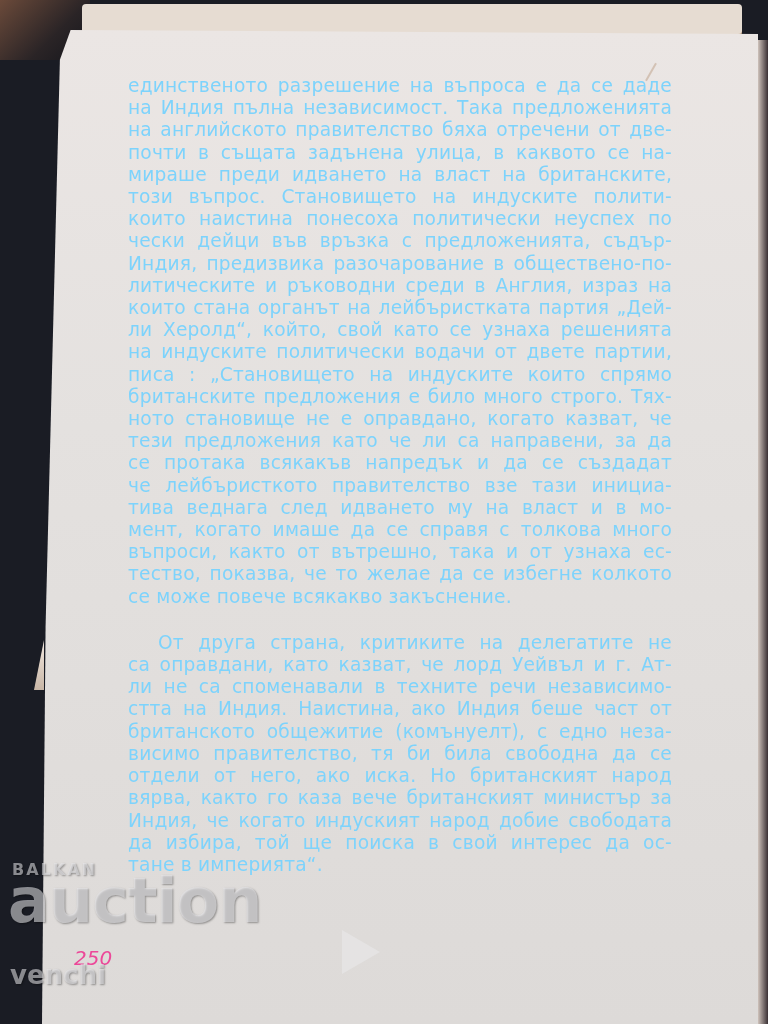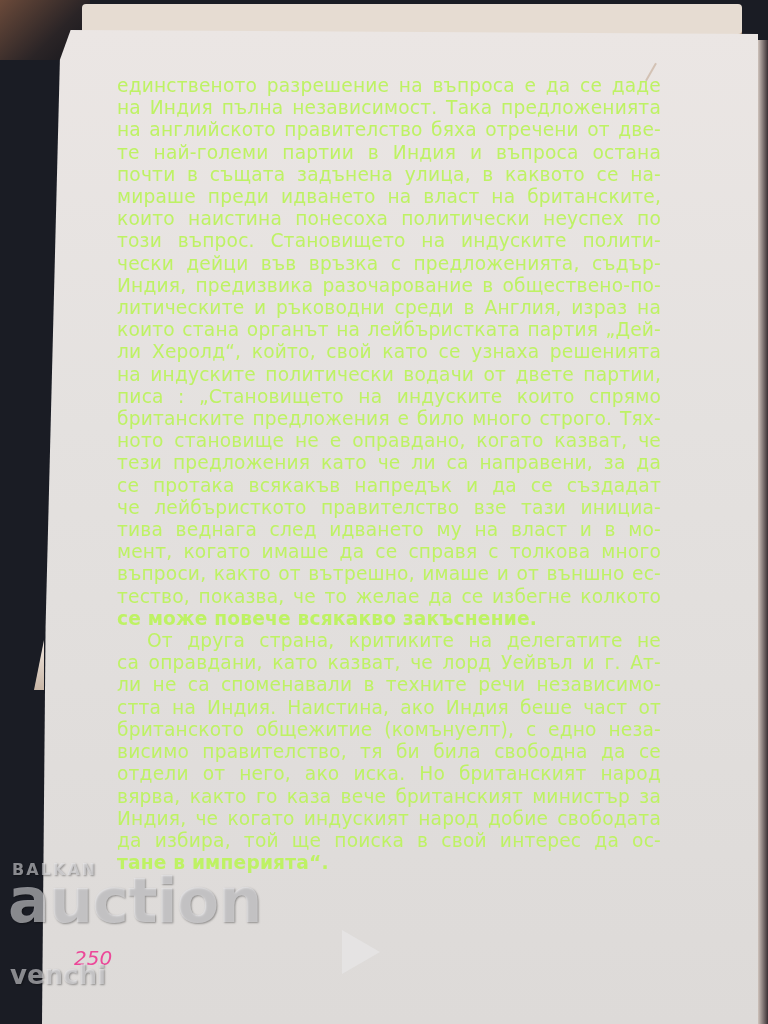--- a/index.html
+++ b/index.html
@@ -20,31 +20,31 @@
       position: absolute; left: 82px; top: 4px; width: 660px; height: 30px;
       background: #e6dcd2; border-radius: 4px;
       box-shadow: 0 2px 0 #c9a98c;
     }
     .page {
       position: absolute; left: 42px; top: 30px; width: 716px; height: 994px;
       background: linear-gradient(180deg, #ebe6e4 0%, #e4e1df 40%, #dddad8 100%);
       clip-path: polygon(4% 0, 100% 0.4%, 100% 100%, 0 100%, 0.5% 60%, 2.5% 3%);
     }
     .text-block {
-      position: absolute; left: 117px; top: 75px; width: 544px;
-      color: #bef264;
+      position: absolute; left: 128px; top: 75px; width: 544px;
+      color: #7dd3fc;
       font-size: 18.6px; line-height: 22.2px;
       letter-spacing: 0.2px;
     }
     .line {
       display: block; white-space: nowrap;
       text-align: justify; text-align-last: justify;
     }
-    .line.last { text-align-last: left; font-weight: bold; }
-    .line.indent { padding-left: 30px; }
+    .line.last { text-align-last: left; }
+    .line.indent { padding-left: 30px; margin-top: 24px; }
     .page-number {
       position: absolute; left: 74px; top: 946px;
       font-size: 20px; color: #ec4899; font-style: italic;
     }
     .watermark {
       position: absolute; left: 8px; top: 848px; color: rgba(235,235,238,0.55);
       font-family: "DejaVu Sans", sans-serif; font-weight: bold;
       text-shadow: 1px 1px 2px rgba(0,0,0,0.35);
       pointer-events: none;
     }
@@ -73,40 +73,39 @@
 <div class="bg-right"></div>
 <div class="page-back"></div>
 <div class="page"></div>
 <div class="mark"></div>
 <div class="tear"></div>
 
 <div class="text-block">
   <span class="line">единственото разрешение на въпроса е да се даде</span>
   <span class="line">на Индия пълна независимост. Така предложенията</span>
   <span class="line">на английското правителство бяха отречени от две-</span>
-  <span class="line">те най-големи партии в Индия и въпроса остана</span>
   <span class="line">почти в същата задънена улица, в каквото се на-</span>
   <span class="line">мираше преди идването на власт на британските,</span>
+  <span class="line">този въпрос. Становището на индуските полити-</span>
   <span class="line">които наистина понесоха политически неуспех по</span>
-  <span class="line">този въпрос. Становището на индуските полити-</span>
   <span class="line">чески дейци във връзка с предложенията, съдър-</span>
   <span class="line">Индия, предизвика разочарование в обществено-по-</span>
   <span class="line">литическите и ръководни среди в Англия, израз на</span>
   <span class="line">които стана органът на лейбъристката партия „Дей-</span>
   <span class="line">ли Херолд“, който, свой като се узнаха решенията</span>
   <span class="line">на индуските политически водачи от двете партии,</span>
   <span class="line">писа : „Становището на индуските които спрямо</span>
   <span class="line">британските предложения е било много строго. Тях-</span>
   <span class="line">ното становище не е оправдано, когато казват, че</span>
   <span class="line">тези предложения като че ли са направени, за да</span>
   <span class="line">се протака всякакъв напредък и да се създадат</span>
   <span class="line">че лейбъристкото правителство взе тази инициа-</span>
   <span class="line">тива веднага след идването му на власт и в мо-</span>
   <span class="line">мент, когато имаше да се справя с толкова много</span>
-  <span class="line">въпроси, както от вътрешно, имаше и от външно ес-</span>
+  <span class="line">въпроси, както от вътрешно, така и от узнаха ес-</span>
   <span class="line">тество, показва, че то желае да се избегне колкото</span>
   <span class="line last">се може повече всякакво закъснение.</span>
   <span class="line indent">От друга страна, критиките на делегатите не</span>
   <span class="line">са оправдани, като казват, че лорд Уейвъл и г. Ат-</span>
   <span class="line">ли не са споменавали в техните речи независимо-</span>
   <span class="line">стта на Индия. Наистина, ако Индия беше част от</span>
   <span class="line">британското общежитие (комънуелт), с едно неза-</span>
   <span class="line">висимо правителство, тя би била свободна да се</span>
   <span class="line">отдели от него, ако иска. Но британският народ</span>
   <span class="line">вярва, както го каза вече британският министър за</span>

